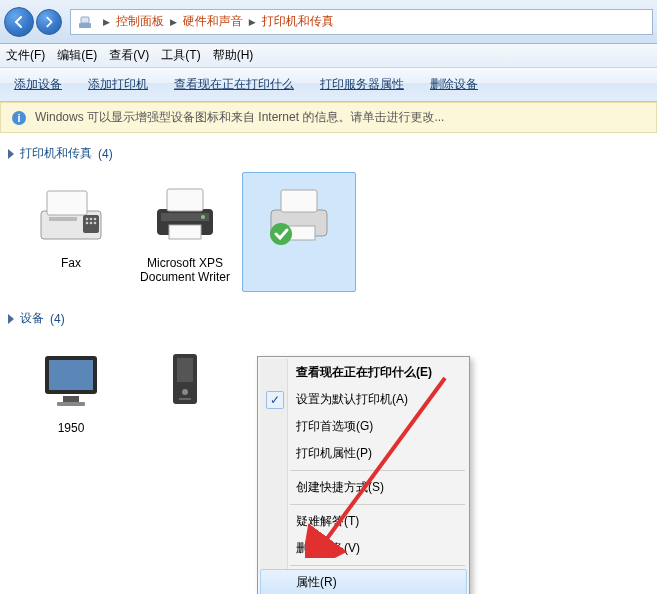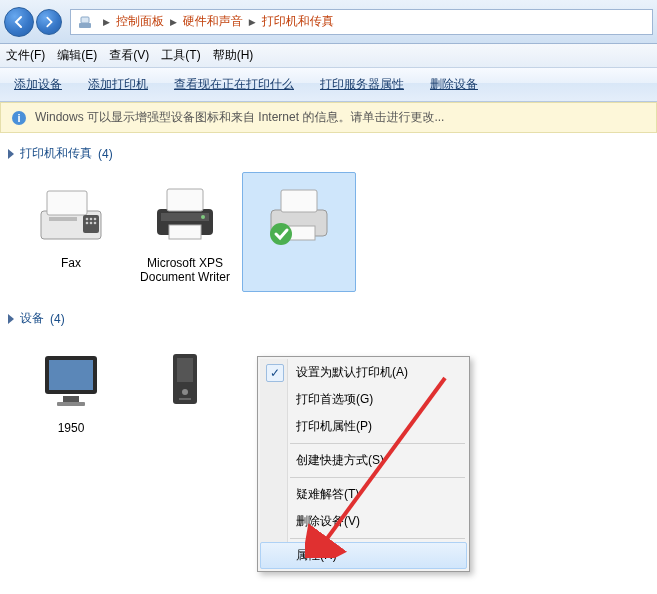--- a/index.html
+++ b/index.html
@@ -220,20 +220,21 @@
             <line x1="36" y1="10" x2="36" y2="30" stroke="#999"></line>
             <rect x="34" y="16" width="4" height="8" rx="2" fill="#aaa"></rect>
           </svg>
       </div>
       <div class="label">USB Optical Mouse</div>
     </div>
   </div>
 
   <div class="ctx-menu">
     <div class="ctx-gutter"></div>
+    <div class="ctx-item bold">查看现在正在打印什么(E)</div>
     <div class="ctx-item">
       <span class="ctx-check">✓</span>
       <span>设置为默认打印机(A)</span>
     </div>
     <div class="ctx-item">打印首选项(G)</div>
     <div class="ctx-item">打印机属性(P)</div>
     <div class="ctx-sep"></div>
     <div class="ctx-item">创建快捷方式(S)</div>
     <div class="ctx-sep"></div>
     <div class="ctx-item">疑难解答(T)</div>

